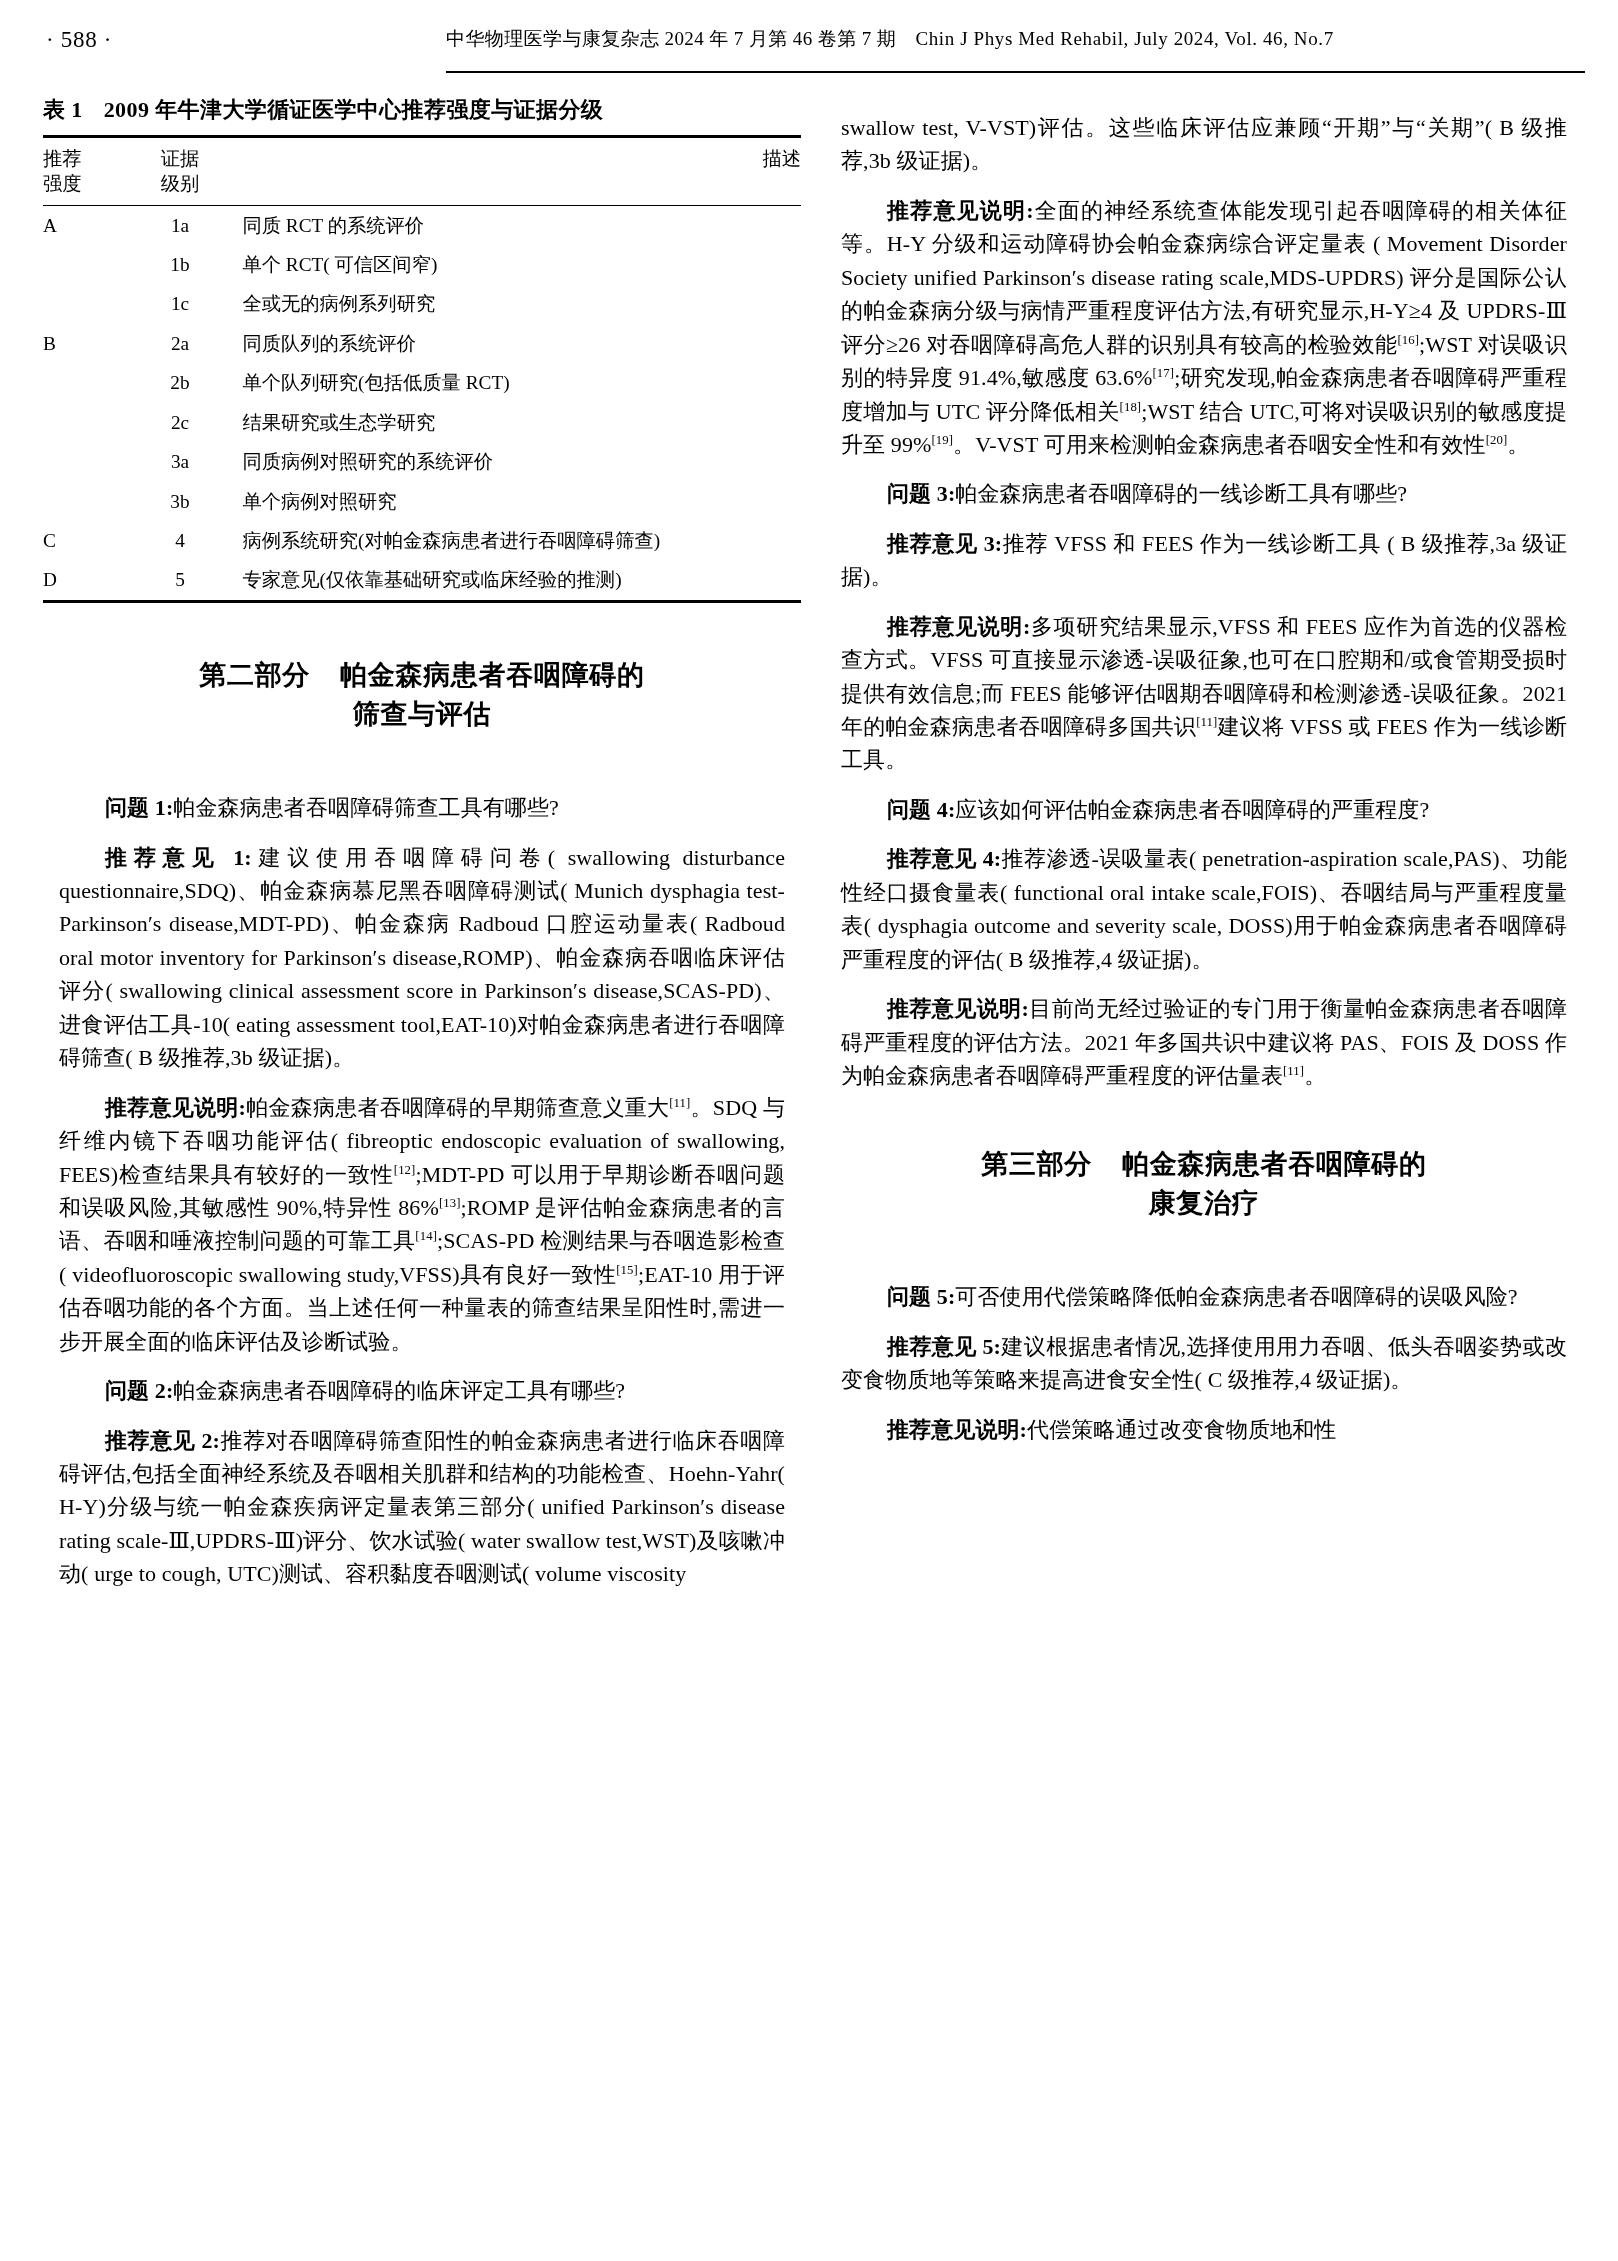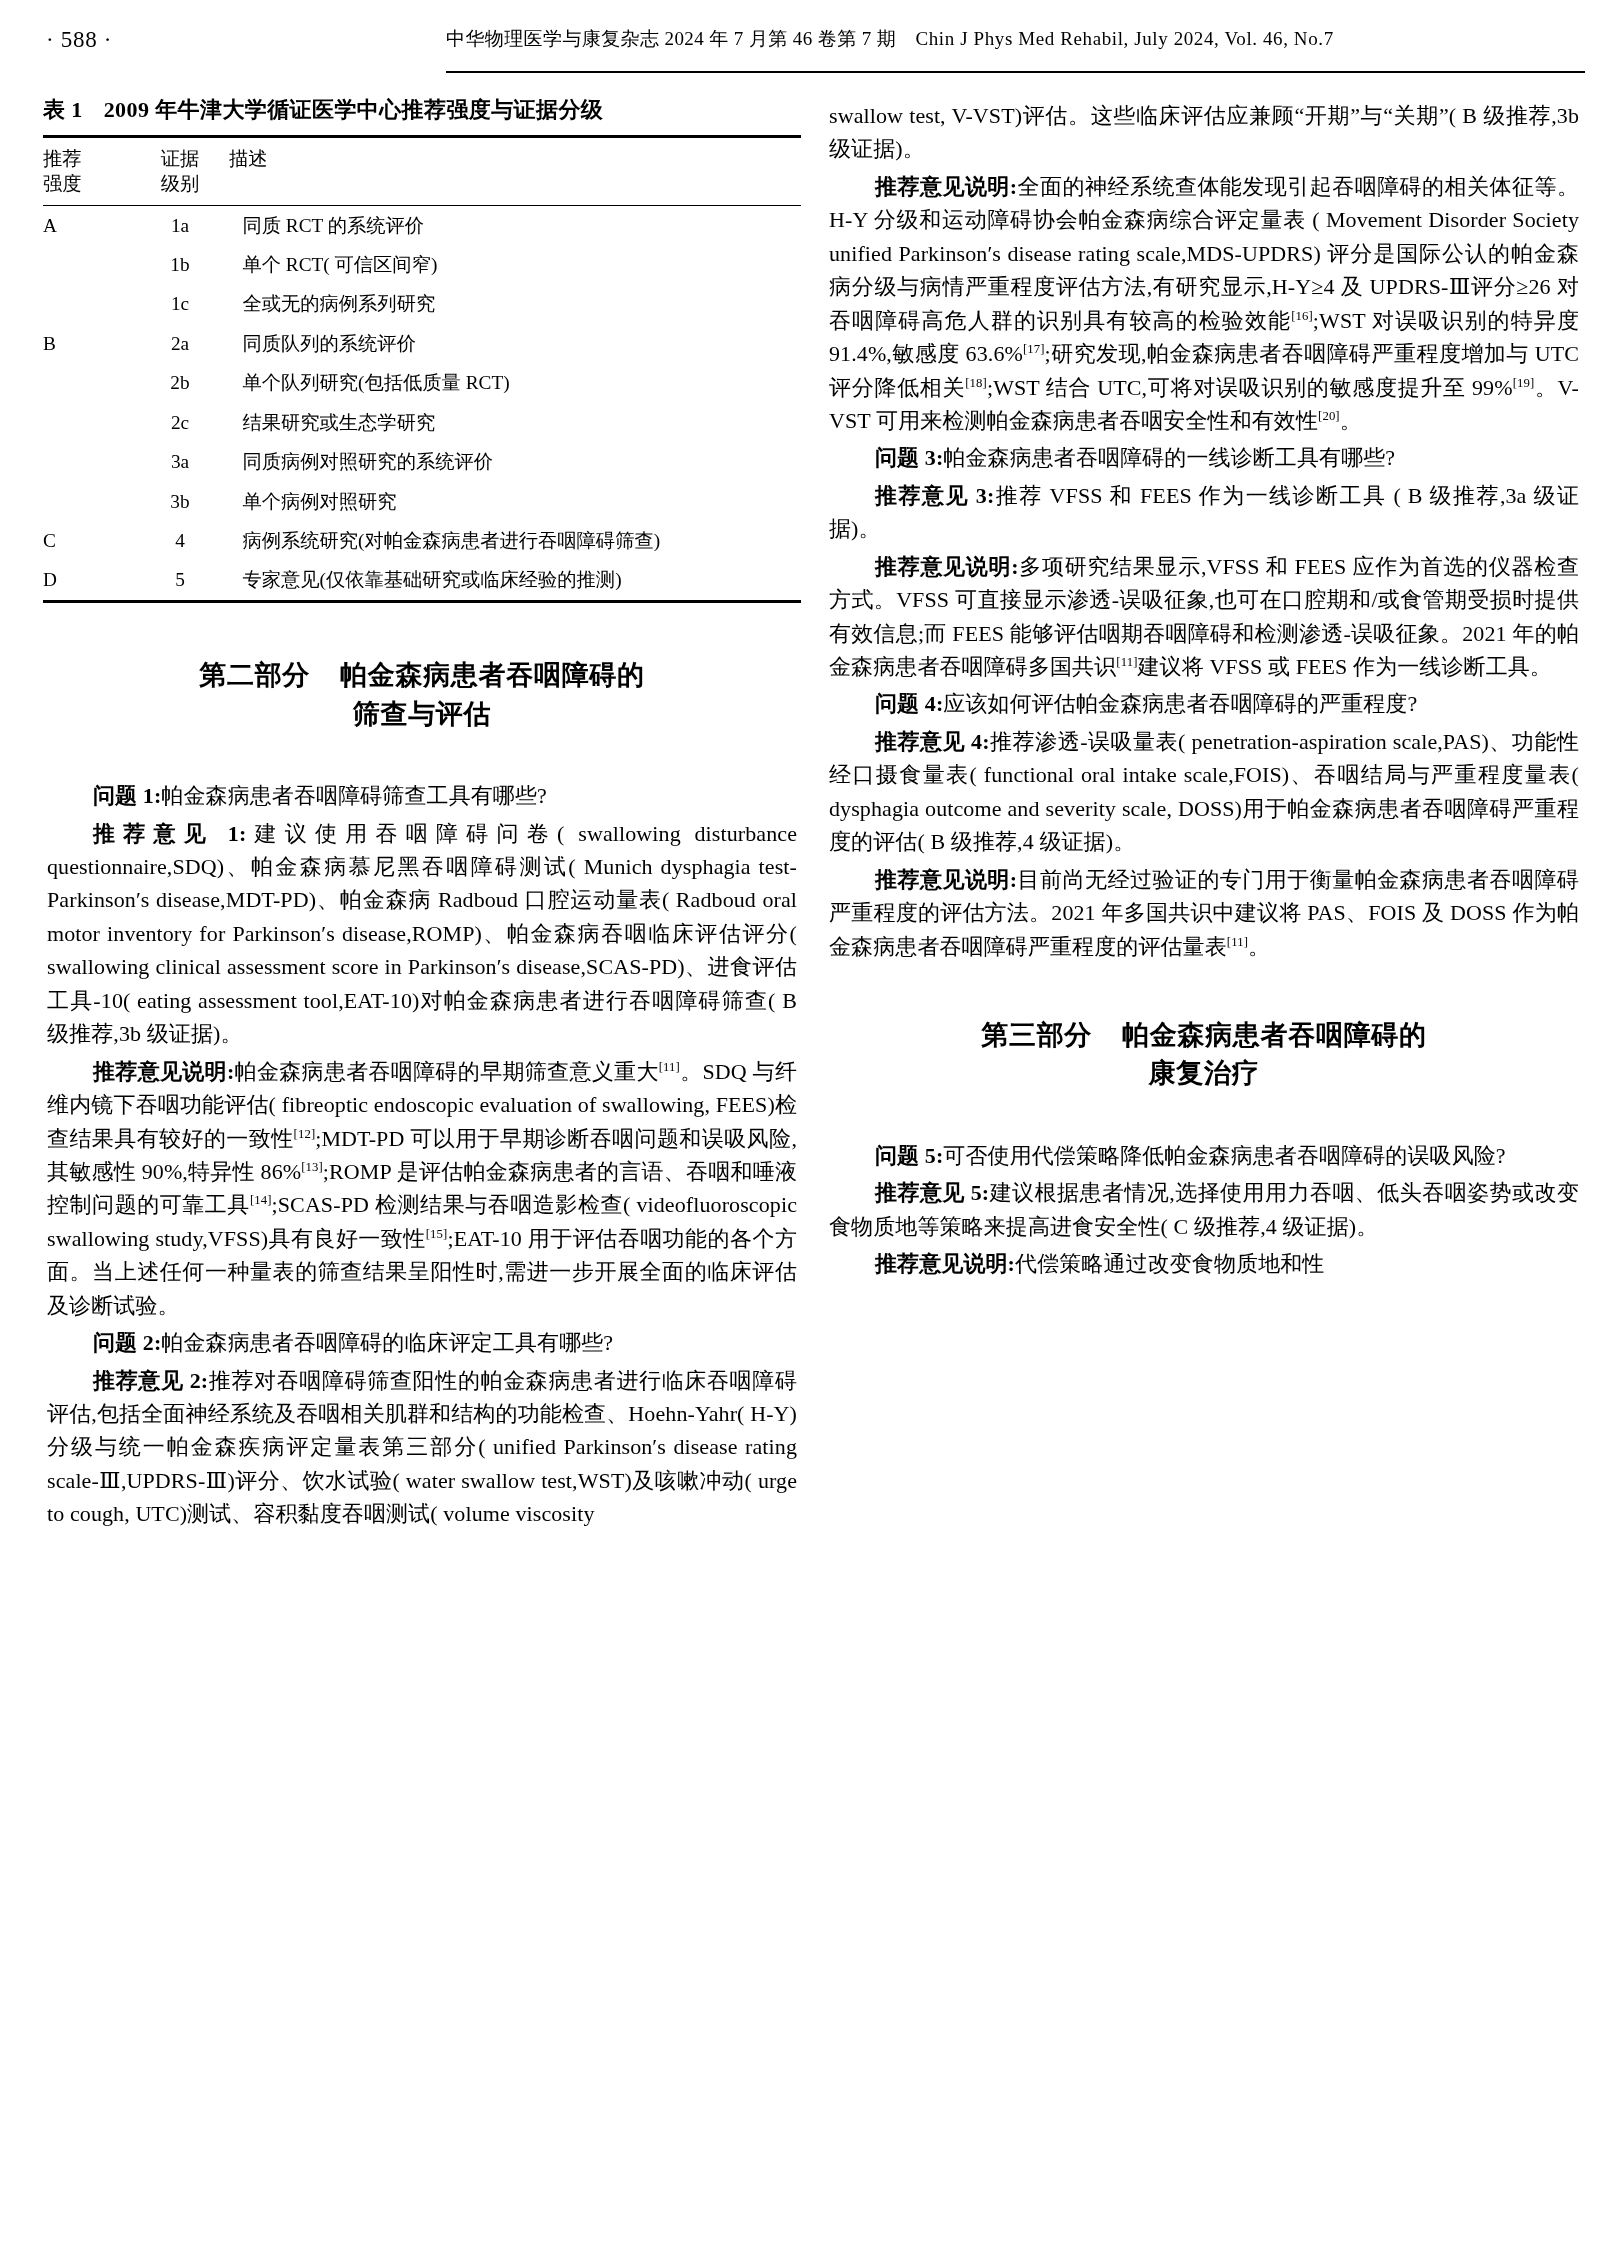--- a/index.html
+++ b/index.html
@@ -83,40 +83,40 @@
     padding: 7.4px 0 9px 0;
     vertical-align: top;
   }
   table.grade-table td {
     padding: 6.7px 0 6.7px 0;
     vertical-align: top;
   }
   .c-strength { width: 88px; text-align: left; }
   .c-level    { width: 98px; text-align: center; }
   .c-desc     { text-align: left; padding-left: 13.4px !important; }
-  .th-desc    { text-align: left; padding-left: 0 !important; }
+  .th-desc    { text-align: right; padding-left: 0 !important; }
   .th-stack   { display: block; line-height: 1.3; }
 
   
   .part-heading {
     font-size: 27px;
     font-weight: bold;
     text-align: center;
     line-height: 1.5;
     margin: 52px 0 0 0;
     letter-spacing: 0.7px;
   }
   .part-heading .ph-gap { display: inline-block; width: 30px; }
   .part-heading .ph2 { display: block; font-family: Liberation Mono, monospace; }
 
   
   p.para {
     font-size: 22px;
     line-height: 1.52;
-    margin: 4px;
+    margin: 16px;
     text-align: justify;
     text-justify: inter-character;
     text-align-last: left;
     letter-spacing: 0.1px;
   }
   p.indent { text-indent: 46px; }
   p.para + p.para { margin-top: 0; }
   .lead { font-weight: bold; }
   sup.ref {
     font-size: 0.58em;

